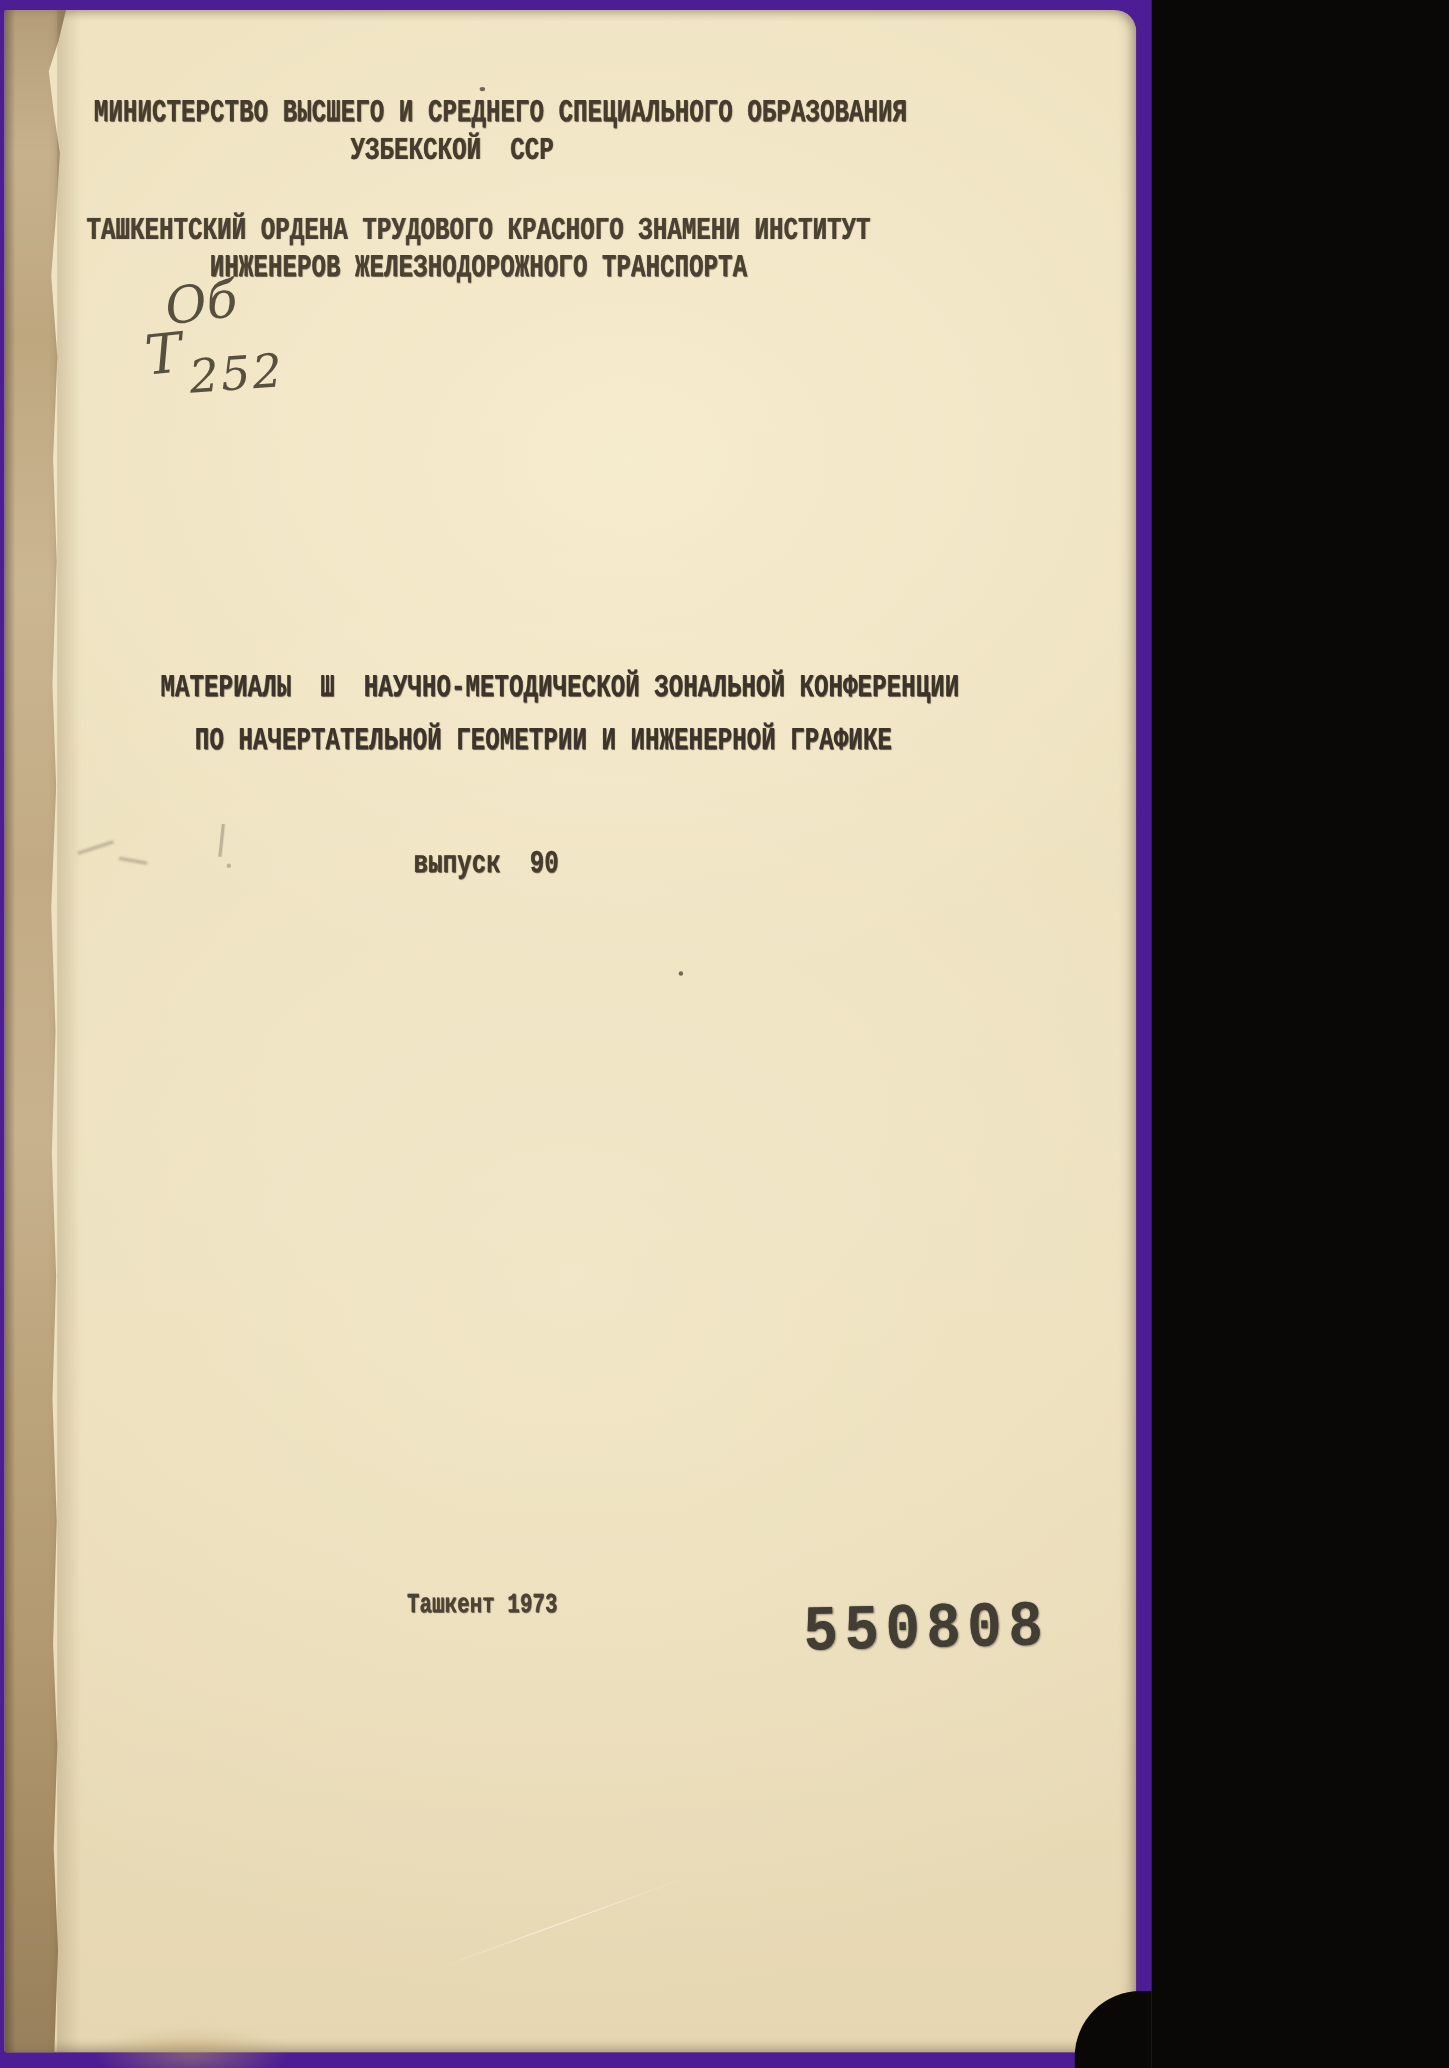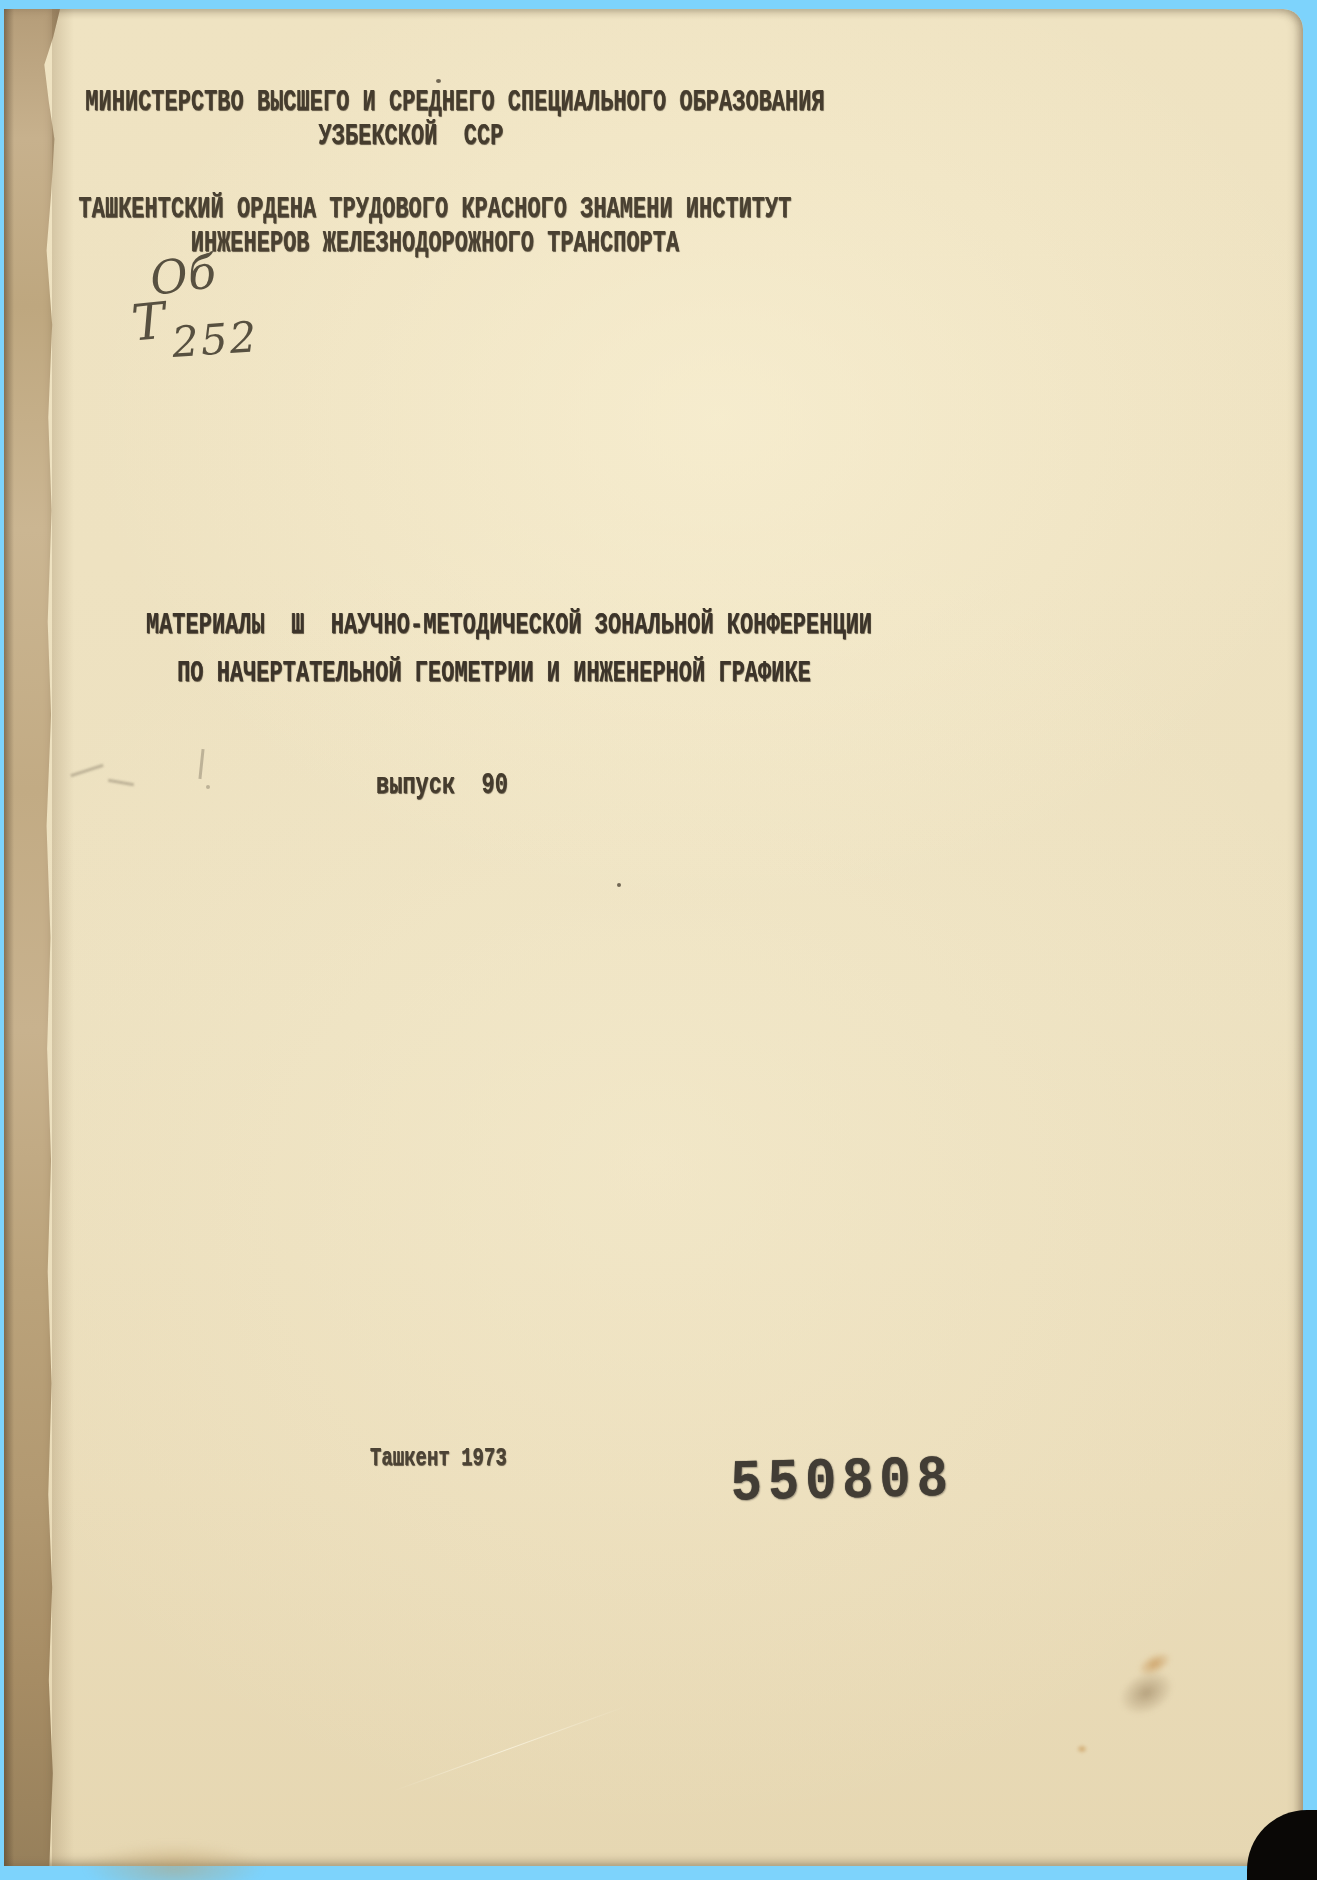--- a/index.html
+++ b/index.html
@@ -1,19 +1,19 @@
 <!DOCTYPE html>
 <html><head>
 <meta charset="utf-8">
 <style>
   html,body{margin:0;padding:0;background:#0a0806;}
   .scan{
     position:relative;
-    width:1317px;height:1880px;
-    background:#7dd3fc;
+    width:1047px;height:1880px;
+    background:#4c1d95;
     overflow:hidden;
     font-family:"Liberation Sans",sans-serif;
   }
   
   .page{
     position:absolute;
     left:4px;top:9px;right:14px;bottom:14px;
     background:
       radial-gradient(900px 700px at 55% 22%, rgba(252,244,216,.55), rgba(252,244,216,0) 70%),
       radial-gradient(1000px 900px at 50% 62%, rgba(250,242,214,.4), rgba(250,242,214,0) 75%),

